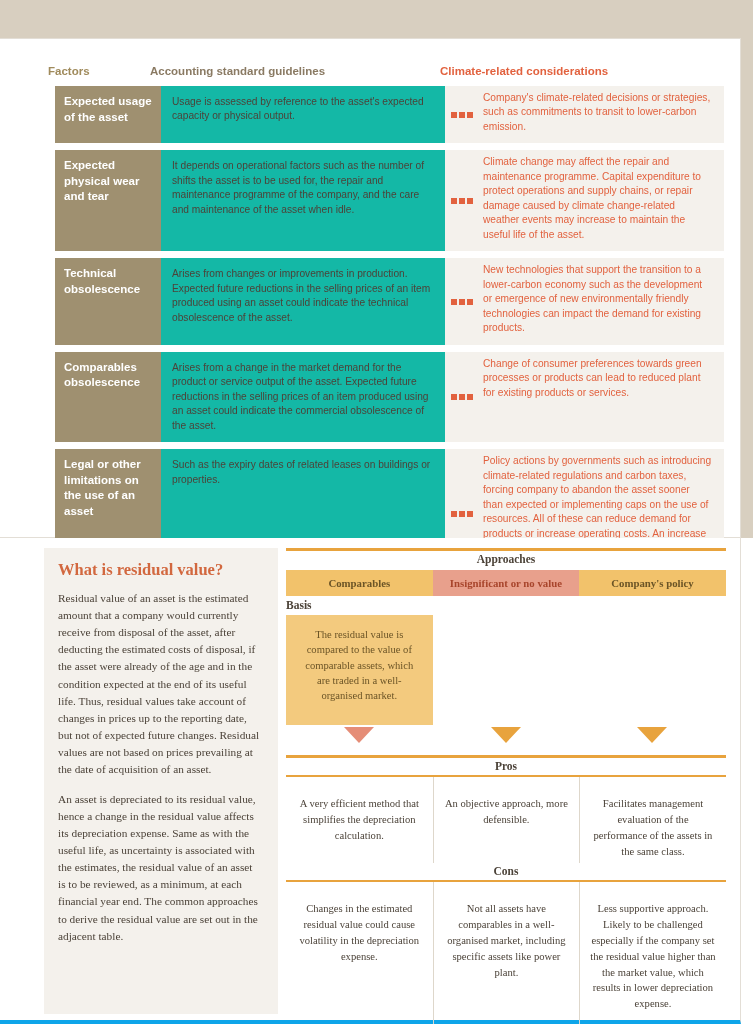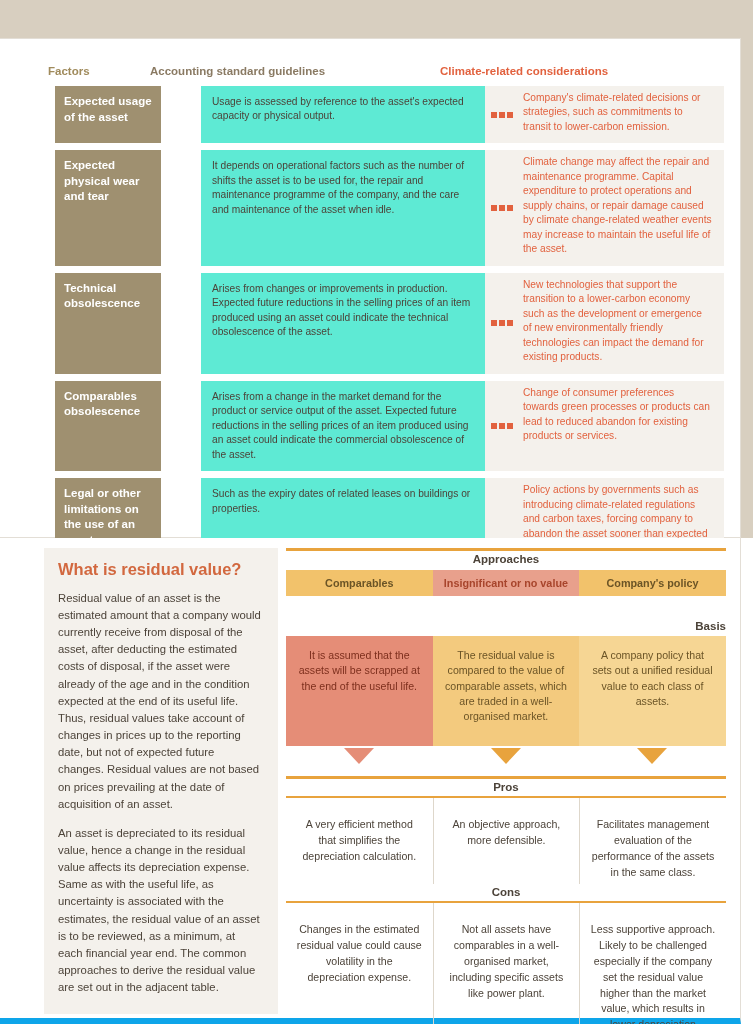--- a/index.html
+++ b/index.html
@@ -54,26 +54,25 @@
     font-weight: bold;
     font-size: 11.5px;
     line-height: 1.35;
     padding: 8px 8px 8px 9px;
     display: flex;
     align-items: flex-start;
     margin-left: 11px;
   }
   .cell-guide {
     width: 284px;
-    background: #5eead4;
+    background: #14b8a6;
     color: #4c4339;
     font-size: 10.2px;
     line-height: 1.42;
     padding: 9px 12px 9px 11px;
-    margin-left: 40px;
   }
   .cell-dots {
     width: 34px;
     background: #f4f1ec;
     display: flex;
     align-items: center;
     justify-content: center;
   }
   .dots {
     display: flex;
@@ -101,21 +100,22 @@
     height: 486px;
     background: #ffffff;
   }
   .bottom-inner {
     position: absolute;
     left: 0; top: 0;
     width: 741px;
     height: 486px;
     background: #ffffff;
     border-right: 1px solid #e3ded6;
-    border-bottom: 6px solid #0ea5e9;
+    border-bottom: 4px solid #0ea5e9;
+    font-family: Liberation Serif, serif;
   }
 
   
   .resid {
     position: absolute;
     left: 44px; top: 10px;
     width: 234px;
     height: 466px;
     background: #f4f1ec;
     padding: 12px 16px 10px 14px;
@@ -161,26 +161,25 @@
     font-weight: bold;
     text-align: center;
     padding: 0 4px;
   }
   .hdr.pink { background: #e8a08c; color: #a8452c; }
   .hdr.gold1 { background: #f2c26b; color: #6b5426; }
   .hdr.gold2 { background: #f2c26b; color: #6b5426; }
 
   .section-label {
     width: 440px;
-    text-align: right;
+    text-align: left;
     font-size: 11.5px;
     font-weight: bold;
     color: #4c4339;
     padding: 3px 0 4px 0;
-    margin-top: 21px;
   }
 
   .basis-cell {
     height: 110px;
     font-size: 10.6px;
     line-height: 1.45;
     text-align: center;
     padding: 12px 12px;
     color: #6b4a3a;
   }
@@ -288,21 +287,21 @@
     <div class="trow">
       <div class="cell-factor">Comparables obsolescence</div>
       <div class="cell-guide">Arises from a change in the market demand for the product or service output of the asset. Expected future reductions in the selling prices of an item produced using an asset could indicate the commercial obsolescence of the asset.</div>
       <div class="cell-dots">
         <span class="dots">
             <span></span>
             <span></span>
             <span></span>
           </span>
       </div>
-      <div class="cell-climate">Change of consumer preferences towards green processes or products can lead to reduced abandon for existing products or services.</div>
+      <div class="cell-climate">Change of consumer preferences towards green processes or products can lead to reduced plant for existing products or services.</div>
     </div>
 
     <div class="trow" style="min-height:100px;">
       <div class="cell-factor">Legal or other limitations on the use of an asset</div>
       <div class="cell-guide">Such as the expiry dates of related leases on buildings or properties.</div>
       <div class="cell-dots">
         <span class="dots">
             <span></span>
             <span></span>
             <span></span>
@@ -329,23 +328,21 @@
 
       <div class="m-row">
         <div class="m-col hdr gold1">Comparables</div>
         <div class="m-col hdr pink">Insignificant or no value</div>
         <div class="m-col hdr gold2">Company's policy</div>
       </div>
 
       <div class="section-label">Basis</div>
 
       <div class="m-row">
-        <div class="m-col basis-cell c1">It is assumed that the assets will be scrapped at the end of the useful life.</div>
         <div class="m-col basis-cell c2">The residual value is compared to the value of comparable assets, which are traded in a well-organised market.</div>
-        <div class="m-col basis-cell c3">A company policy that sets out a unified residual value to each class of assets.</div>
       </div>
 
       <div class="arrows">
         <div class="arrow-cell">
             <span class="chev pinkc"></span>
           </div>
         <div class="arrow-cell">
             <span class="chev"></span>
           </div>
         <div class="arrow-cell">

